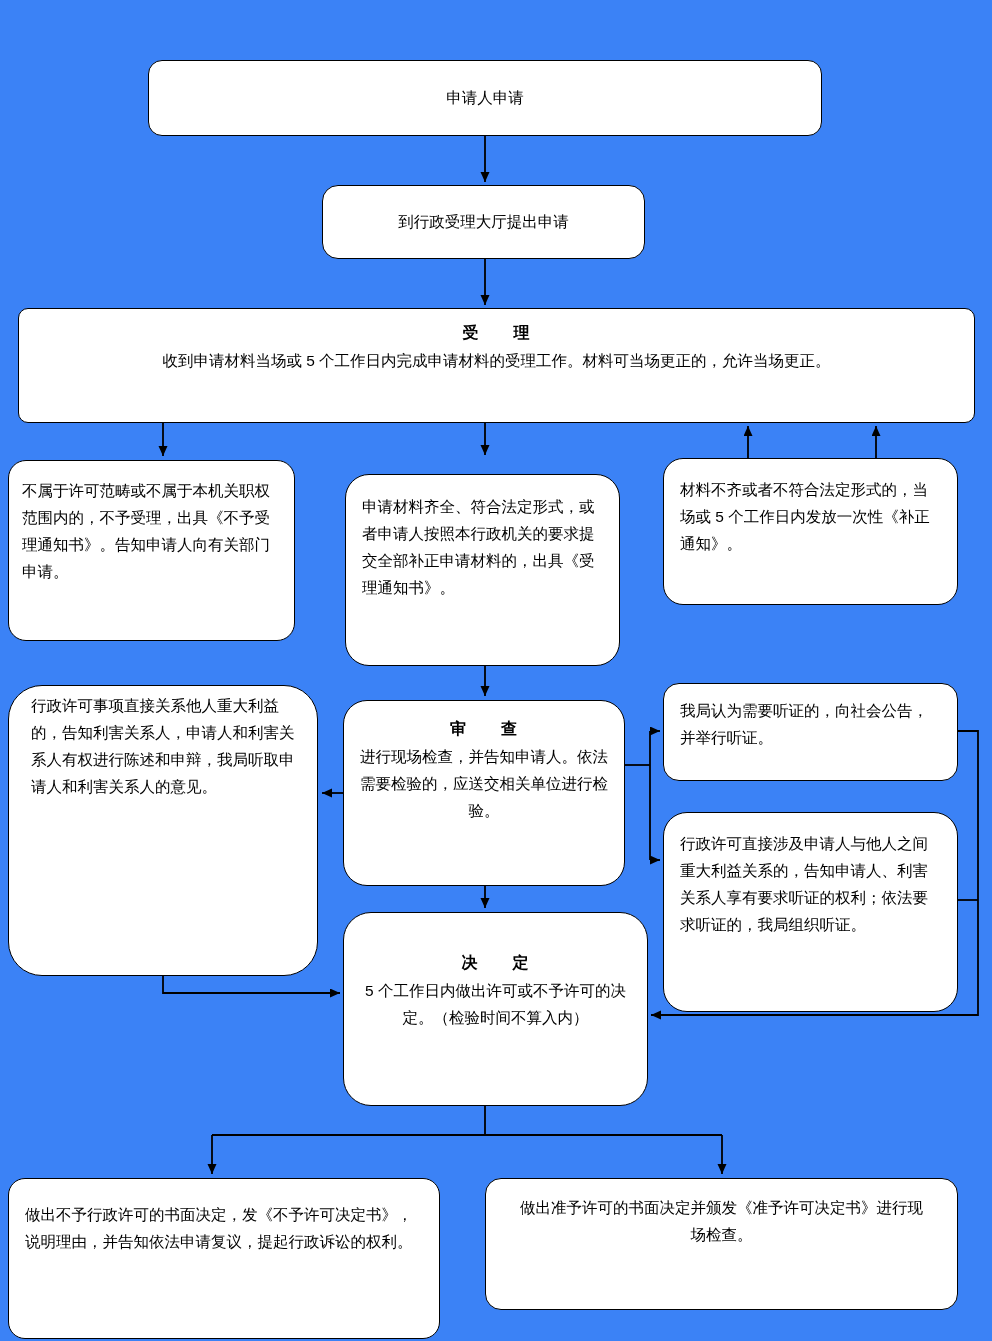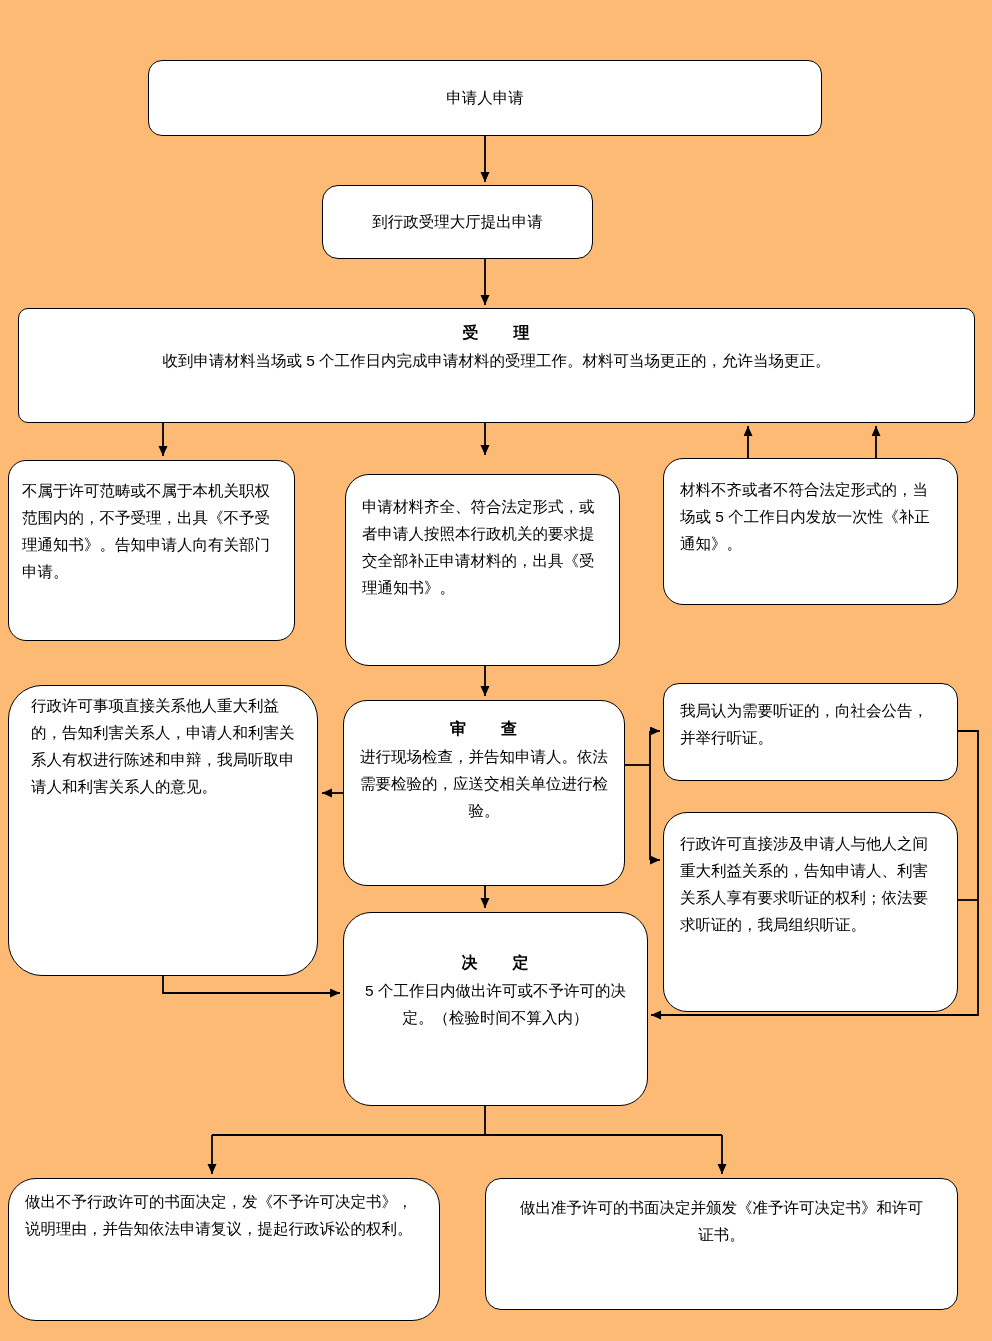--- a/index.html
+++ b/index.html
@@ -1,19 +1,19 @@
 <!DOCTYPE html>
 <html><head>
 <meta charset="utf-8">
 <style>
   html,body{margin:0;padding:0;background:#ffffff;}
   #stage{
     position:relative;
     width:992px;height:1341px;
-    background:#fdba74;
+    background:#3b82f6;
     font-family:"Liberation Sans","DejaVu Sans",sans-serif;
     color:#000000;
     overflow:hidden;
   }
   #arrows{position:absolute;left:0;top:0;width:992px;height:1341px;}
   .node{
     position:absolute;
     background:#ffffff;
     border:1.7px solid #000000;
     box-sizing:border-box;
@@ -60,21 +60,21 @@
       <path d="M485,1106 V1135 M212,1135 H722"></path>
       <path d="M212,1135 V1174" marker-end="url(#ah)"></path>
       <path d="M722,1135 V1174" marker-end="url(#ah)"></path>
     </g>
   </svg>
 
   <div class="node node--center" style="left:148px;top:60px;width:674px;height:76px;border-radius:14px;">
     <div>申请人申请</div>
   </div>
 
-  <div class="node node--center" style="left:322px;top:185px;width:271px;height:74px;border-radius:16px;">
+  <div class="node node--center" style="left:322px;top:185px;width:323px;height:74px;border-radius:16px;">
     <div>到行政受理大厅提出申请</div>
   </div>
 
   <div class="node" style="left:18px;top:308px;width:957px;height:115px;border-radius:10px;padding:10px 14px;">
     <div class="node-title">受　　理</div>
     <div class="node-body">收到申请材料当场或 5 个工作日内完成申请材料的受理工作。材料可当场更正的，允许当场更正。</div>
   </div>
 
   <div class="node" style="left:8px;top:460px;width:287px;height:181px;border-radius:18px;padding:16px 13px;">
     <div>不属于许可范畴或不属于本机关职权范围内的，不予受理，出具《不予受理通知书》。告知申请人向有关部门申请。</div>
@@ -103,21 +103,21 @@
 
   <div class="node" style="left:663px;top:800px;width:295px;height:200px;border-radius:24px;padding:17px 16px;margin-top:12px;">
     <div>行政许可直接涉及申请人与他人之间重大利益关系的，告知申请人、利害关系人享有要求听证的权利；依法要求听证的，我局组织听证。</div>
   </div>
 
   <div class="node" style="left:343px;top:912px;width:305px;height:194px;border-radius:28px;padding:36px 20px;">
     <div class="node-title">决　　定</div>
     <div class="node-body node-body--center">5 个工作日内做出许可或不予许可的决定。（检验时间不算入内）</div>
   </div>
 
-  <div class="node" style="left:8px;top:1178px;width:432px;height:143px;border-radius:28px;padding:9px 16px;">
+  <div class="node" style="left:8px;top:1178px;width:432px;height:161px;border-radius:17px;padding:22px 16px;">
     <div>做出不予行政许可的书面决定，发《不予许可决定书》，说明理由，并告知依法申请复议，提起行政诉讼的权利。</div>
   </div>
 
   <div class="node" style="left:485px;top:1178px;width:473px;height:132px;border-radius:16px;padding:15px 30px;text-align:center;">
-    <div>做出准予许可的书面决定并颁发《准予许可决定书》和许可证书。</div>
+    <div>做出准予许可的书面决定并颁发《准予许可决定书》进行现场检查。</div>
   </div>
 
 </div>
 
 </body></html>

